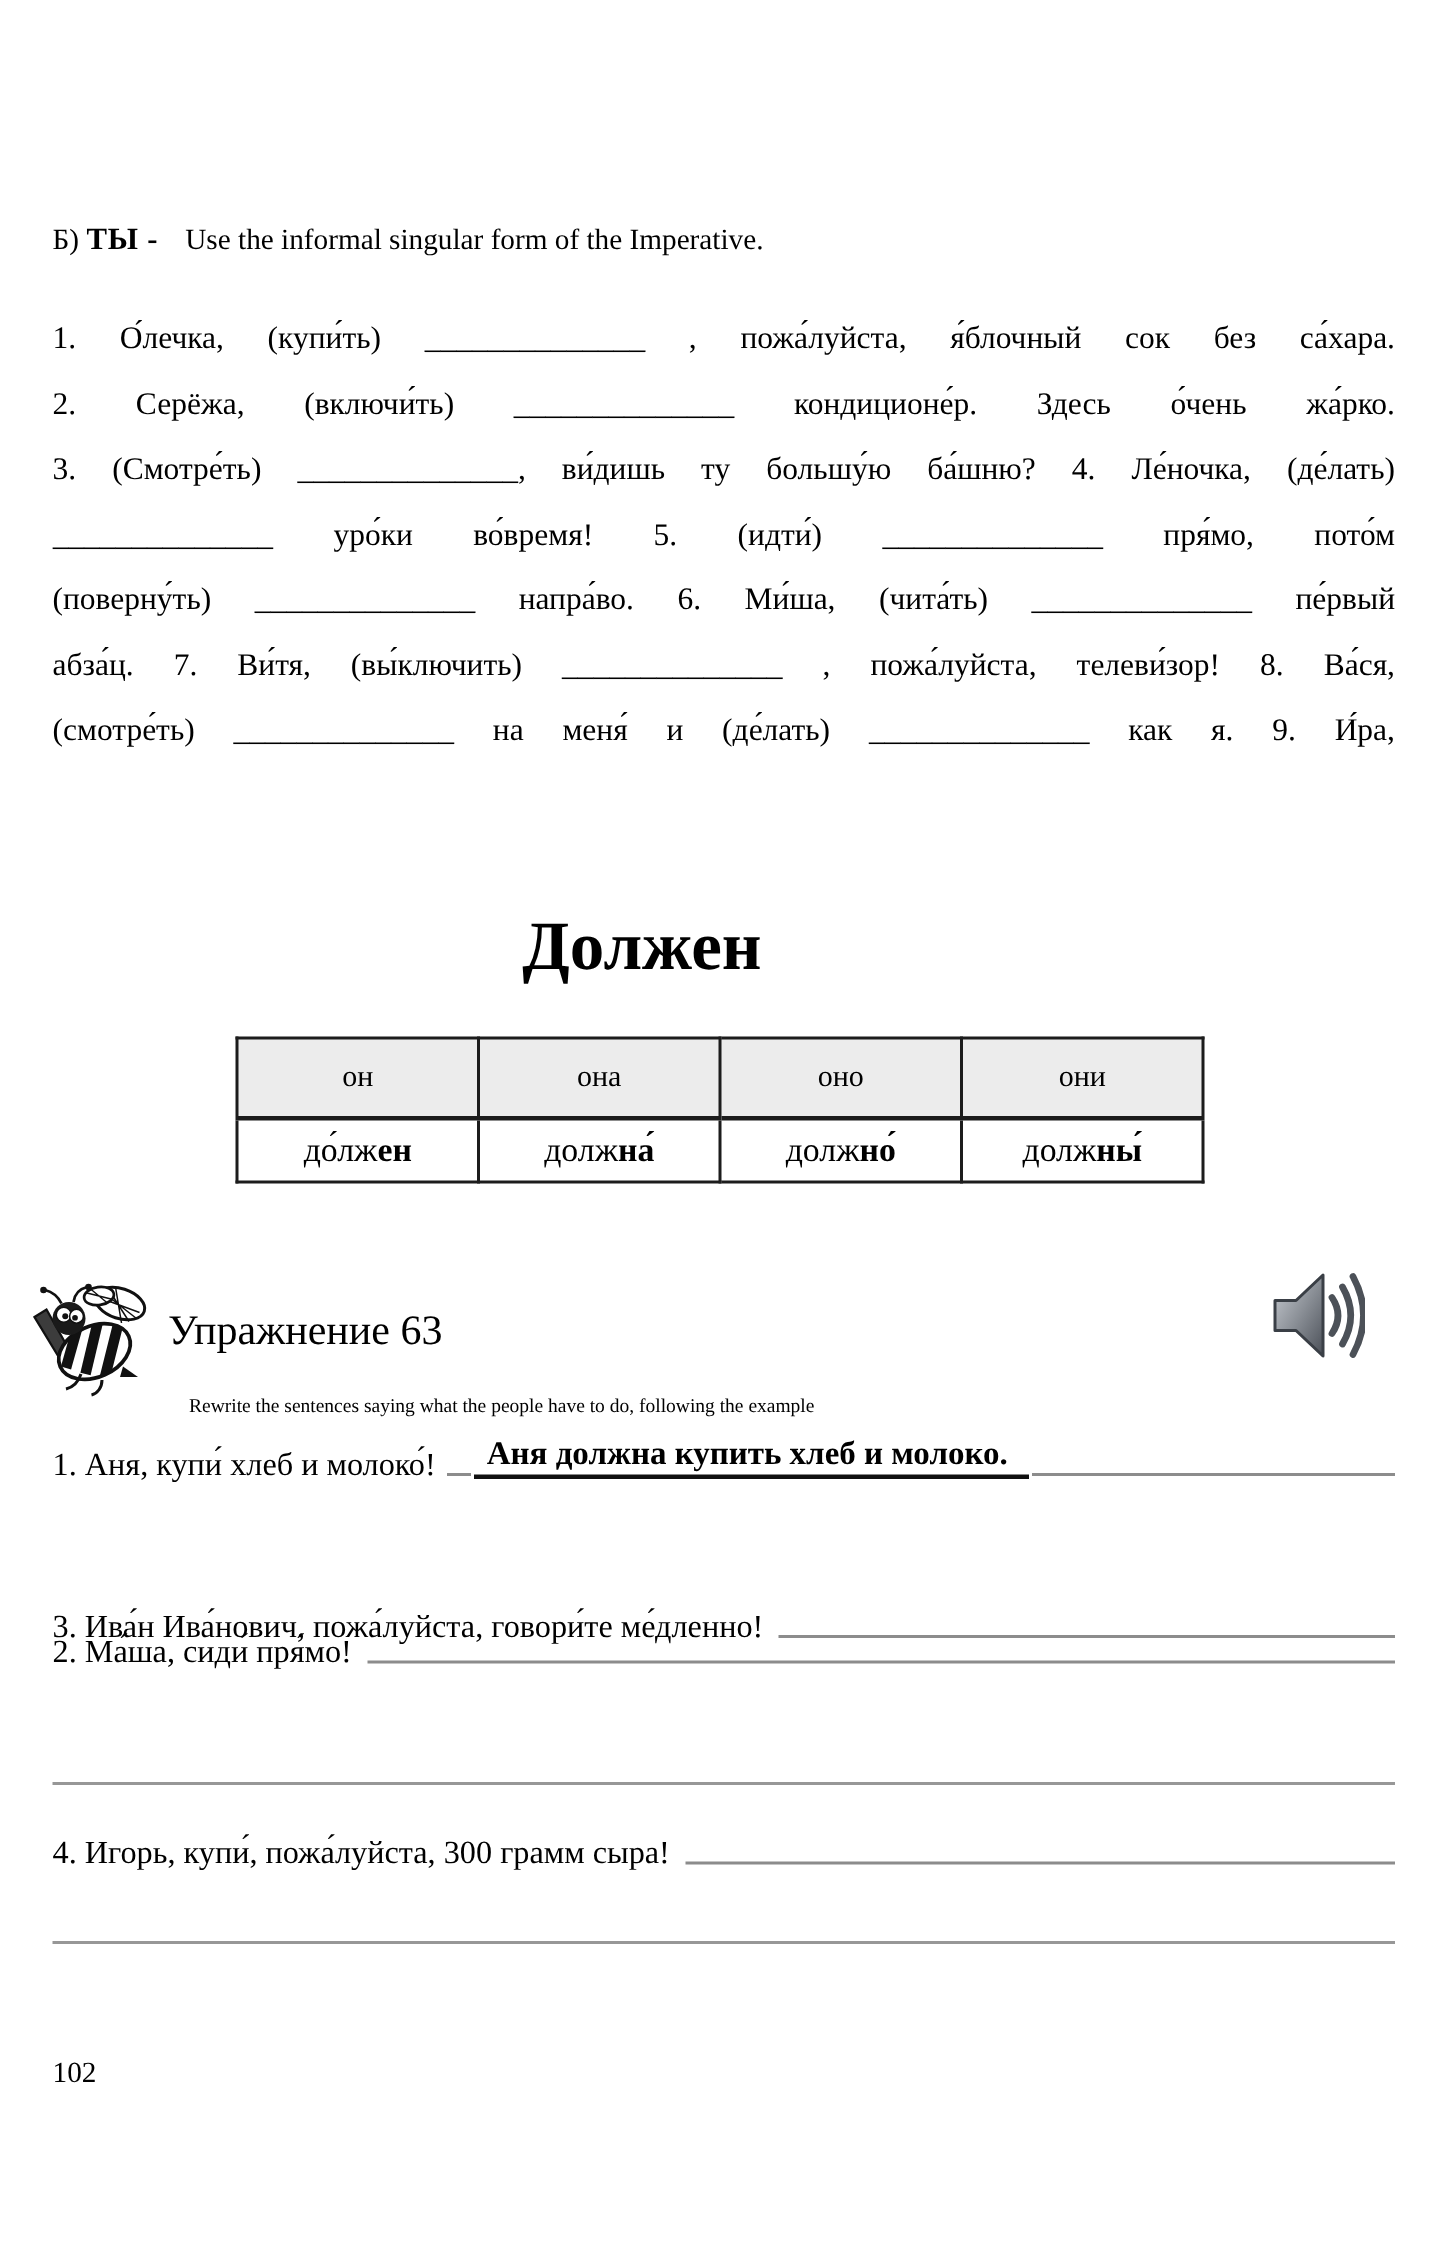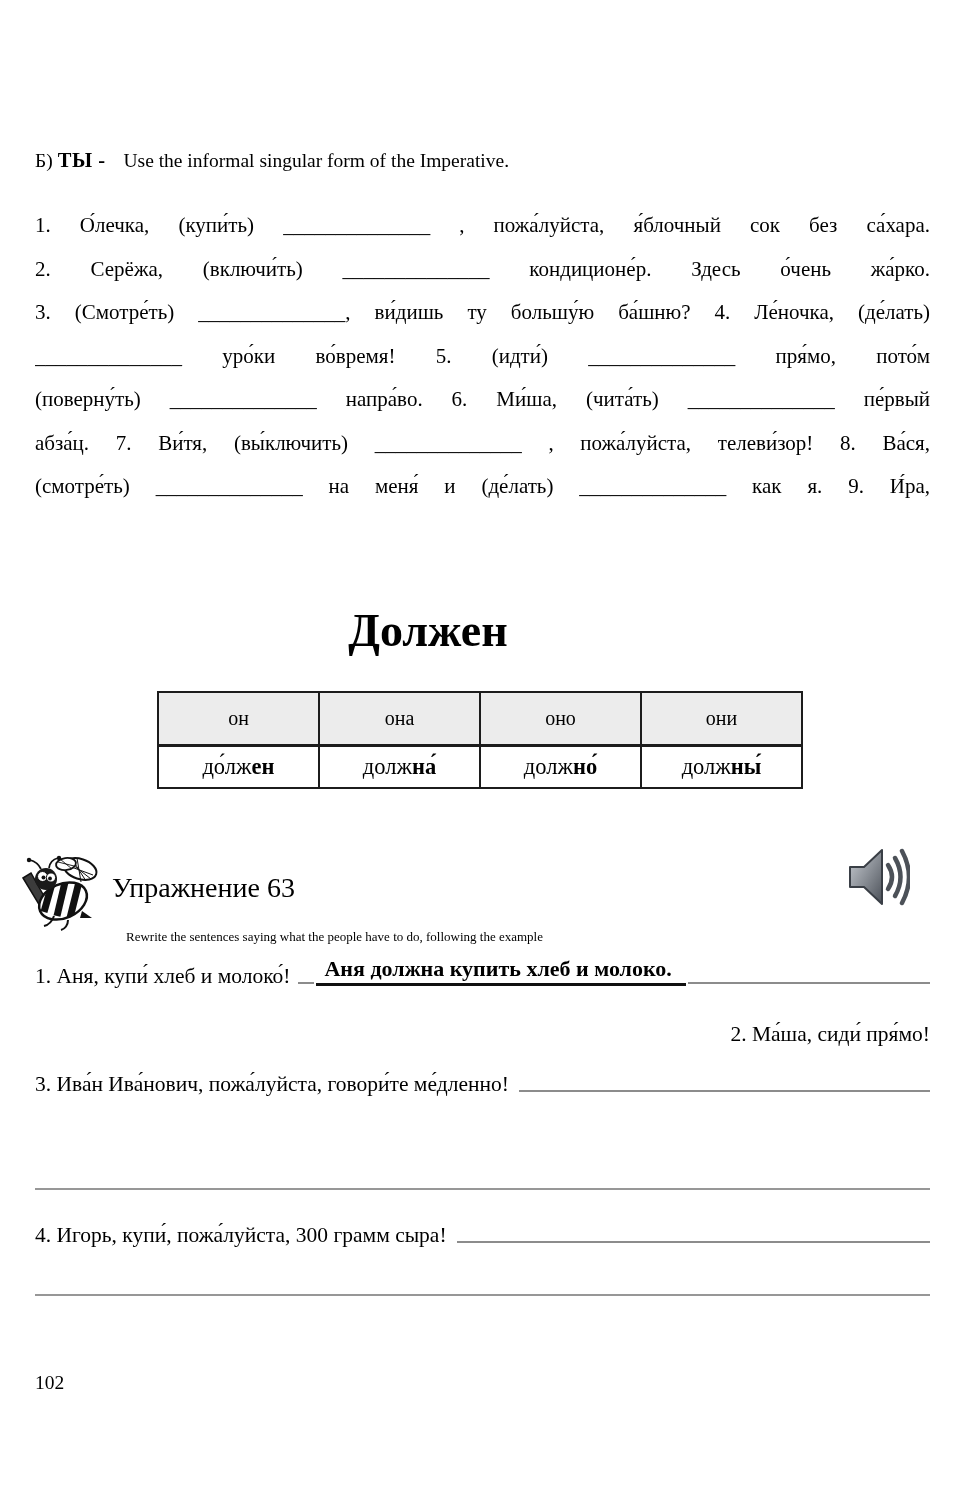--- a/index.html
+++ b/index.html
@@ -139,21 +139,21 @@
 
   <div class="ex-instruction">Rewrite the sentences saying what the people have to do, following the example</div>
 
   <div class="ex-item" style="top:957px;">
     <span class="prompt">1. Аня, купи́ хлеб и молоко́!</span>
     <span class="blank lead"></span>
     <span class="answer">Аня должна купить хлеб и молоко.</span>
     <span class="blank tail" style="margin-left:0;"></span>
   </div>
 
-  <div class="ex-item" style="top:1022px;flex-direction:column;">
+  <div class="ex-item" style="top:1082px;">
     <span class="prompt">2. Ма́ша, сиди́ пря́мо!</span>
     <span class="blank tail"></span>
   </div>
 
   <div class="ex-item" style="top:1065px;">
     <span class="prompt">3. Ива́н Ива́нович, пожа́луйста, говори́те ме́дленно!</span>
     <span class="blank tail"></span>
   </div>
 
   <div class="full-line" style="top:1170px;"></div>

